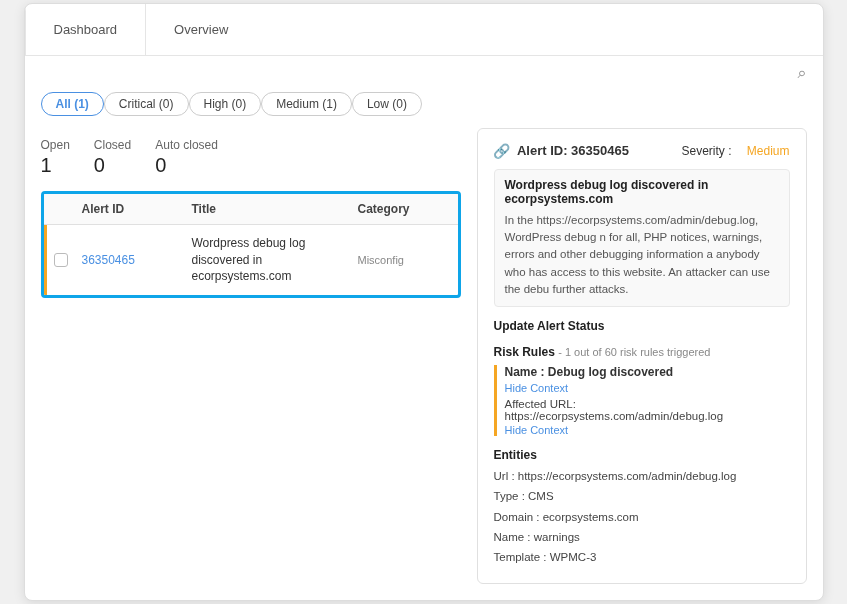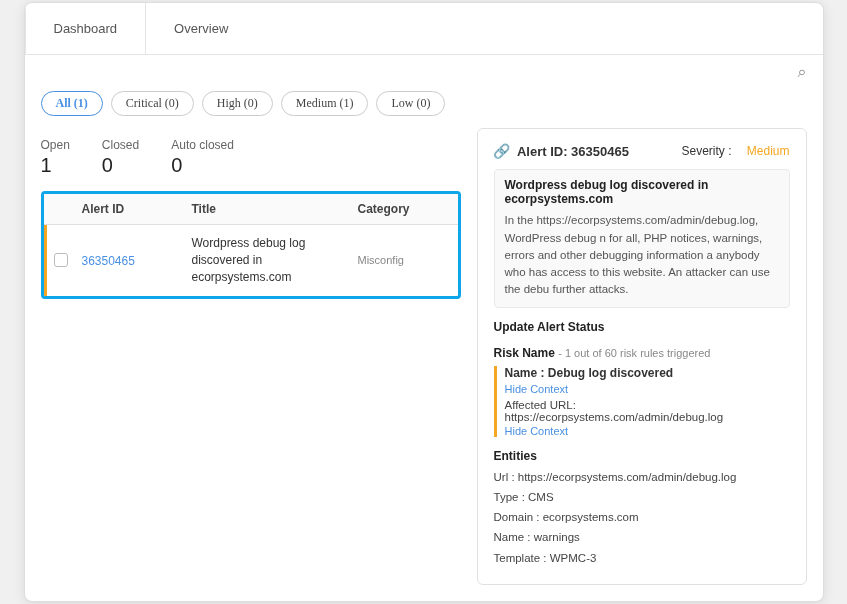--- a/index.html
+++ b/index.html
@@ -58,23 +58,21 @@
       background: none;
       border: none;
       cursor: pointer;
       color: #888;
       font-size: 16px;
     }
 
     
     .filter-tabs {
       display: flex;
-      gap: 8px;
       padding: 6px 16px 12px 16px;
-      font-family: Liberation Serif, serif;
     }
     .filter-tab {
       border: 1.5px solid #ccc;
       border-radius: 20px;
       padding: 4px 14px;
       font-size: 12px;
       cursor: pointer;
       background: #fff;
       color: #444;
     }
@@ -93,21 +91,21 @@
 
     
     .left-panel {
       width: 420px;
       flex-shrink: 0;
     }
 
     
     .stats-row {
       display: flex;
-      gap: 32px;
+      gap: 24px;
       padding: 10px 0 14px 0;
     }
     .stat-item {}
     .stat-label {
       font-size: 12px;
       color: #666;
     }
     .stat-value {
       font-size: 20px;
       font-weight: 500;
@@ -344,21 +342,21 @@
       </div>
 
       <div class="alert-title-box">
         <div class="alert-title-text">Wordpress debug log discovered in ecorpsystems.com</div>
         <div class="alert-description">In the https://ecorpsystems.com/admin/debug.log, WordPress debug n for all, PHP notices, warnings, errors and other debugging information a anybody who has access to this website. An attacker can use the debu further attacks.</div>
       </div>
 
       <div class="section-title">Update Alert Status</div>
 
       <div class="risk-rules-header">
-        <span>Risk Name</span>
+        <span>Risk Rules</span>
         <span class="risk-rules-sub">- 1 out of 60 risk rules triggered</span>
       </div>
       <div class="risk-rule-item">
         <div class="risk-rule-name">Name : Debug log discovered</div>
         <a class="hide-context-link" href="#">Hide Context</a>
         <div class="affected-url">Affected URL: https://ecorpsystems.com/admin/debug.log</div>
         <a class="hide-context-link" href="#">Hide Context</a>
       </div>
 
       <div class="section-title">Entities</div>

